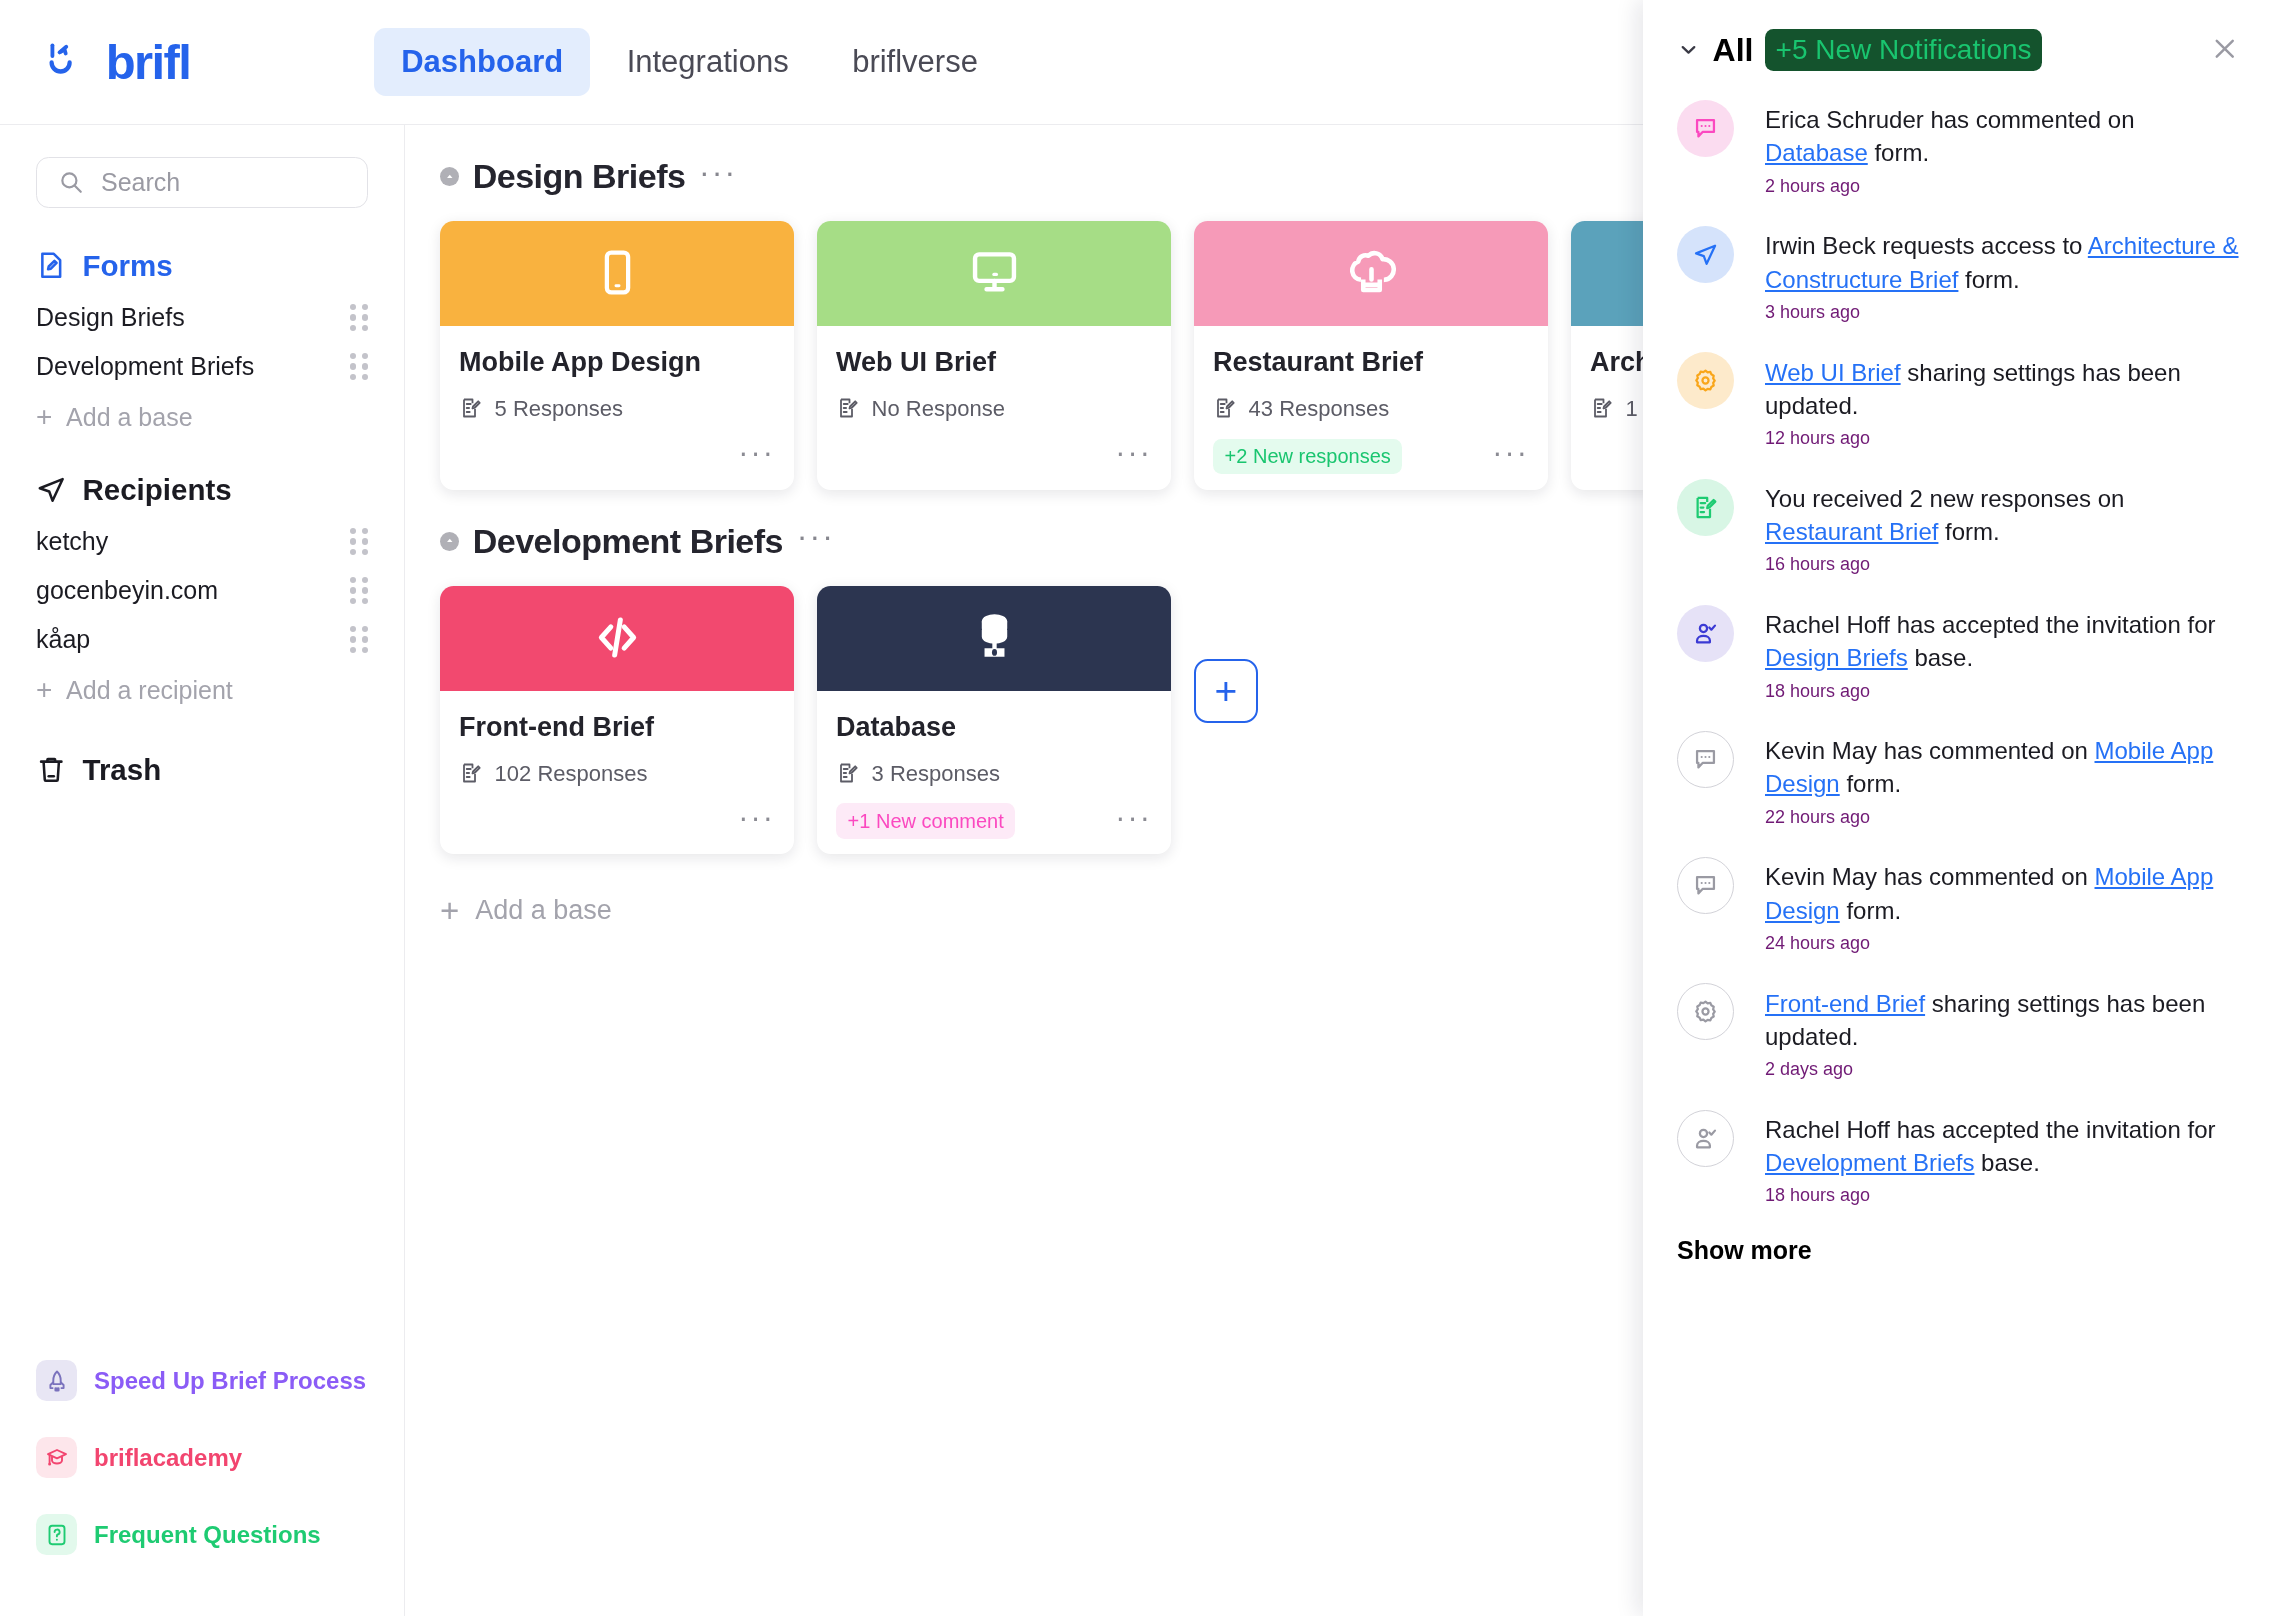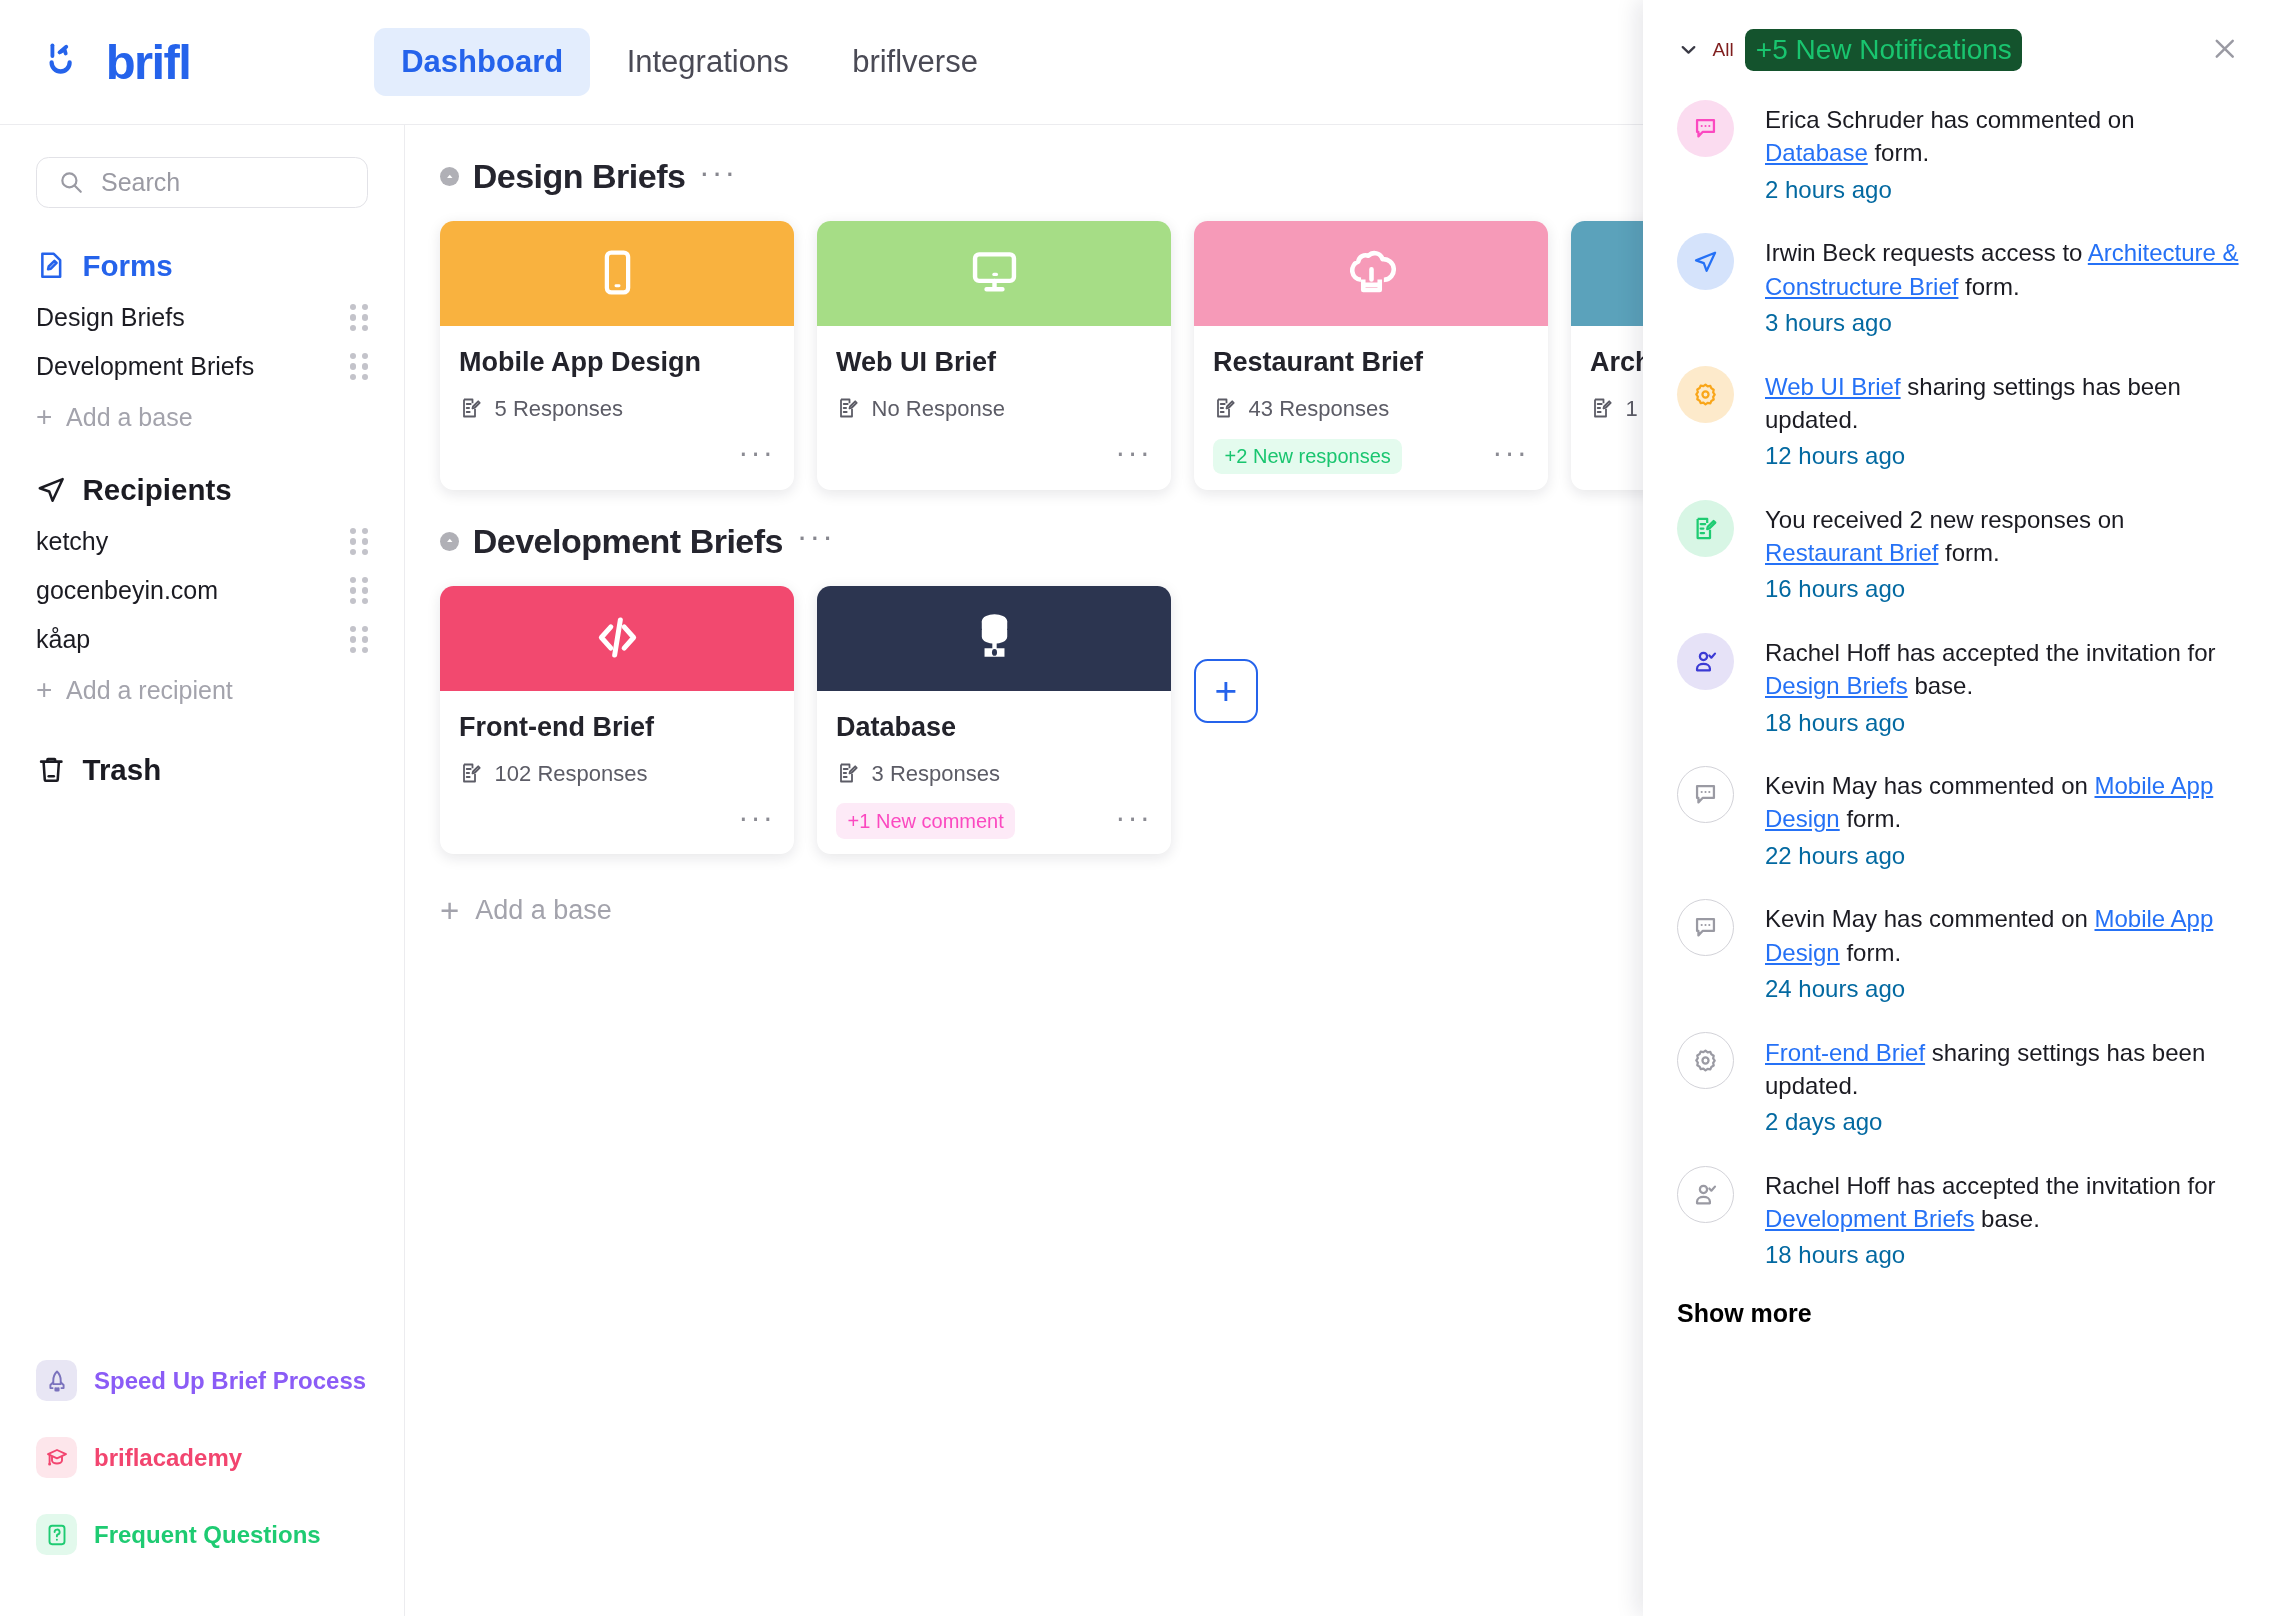--- a/index.html
+++ b/index.html
@@ -129,38 +129,38 @@
   .notif {
     position: absolute; top: 0; right: 0;
     width: 630px; height: 1616px;
     background: #fff;
     box-shadow: -7.4px 0 21px rgba(20,20,50,.10);
     display: flex; flex-direction: column;
     padding: 0 34px;
   }
   .notif-head { display: flex; align-items: center; height: 100px; flex: 0 0 100px; }
   .chev-down { margin-right: 12.6px; }
-  .notif-all { font-size: 19px; font-weight: 400; color: #7f1d1d; }
+  .notif-all { font-size: 32px; font-weight: 700; color: #000000; }
   .notif-count {
     font-size: 28px; color: #19c56f; background: #14532d;
     padding: 5.3px 10.5px; border-radius: 8.4px; margin-left: 11.6px; white-space: nowrap;
   }
   .notif-close { margin-left: auto; cursor: pointer; }
 
   .notif-list { flex: 1; }
   .notif-item { display: flex; gap: 31px; margin-bottom: 29.5px; align-items: flex-start; }
   .notif-ico {
     width: 57px; height: 57px; flex: 0 0 57px; border-radius: 50%;
     display: flex; align-items: center; justify-content: center;
   }
   .notif-ico.read { border: 1.6px solid #d2d2d8; background: #fff; }
   .notif-txt { padding-top: 3.2px; }
   .notif-msg { font-size: 24px; line-height: 1.38; color: #1b1b22; }
   .notif-msg a { color: #2571f6; text-decoration: underline; }
-  .notif-time { font-size: 24px; color: #0369a1; margin-top: 6.3px; }
+  .notif-time { font-size: 18px; color: #701a75; margin-top: 6.3px; }
   .show-more { text-align: left; font-size: 25px; font-weight: 600; color: #000000; }
 </style>
 </head>
 <body>
 
 <div class="app">
 
   <div class="topbar">
     <div class="logo">
       <span class="logo-mark">

